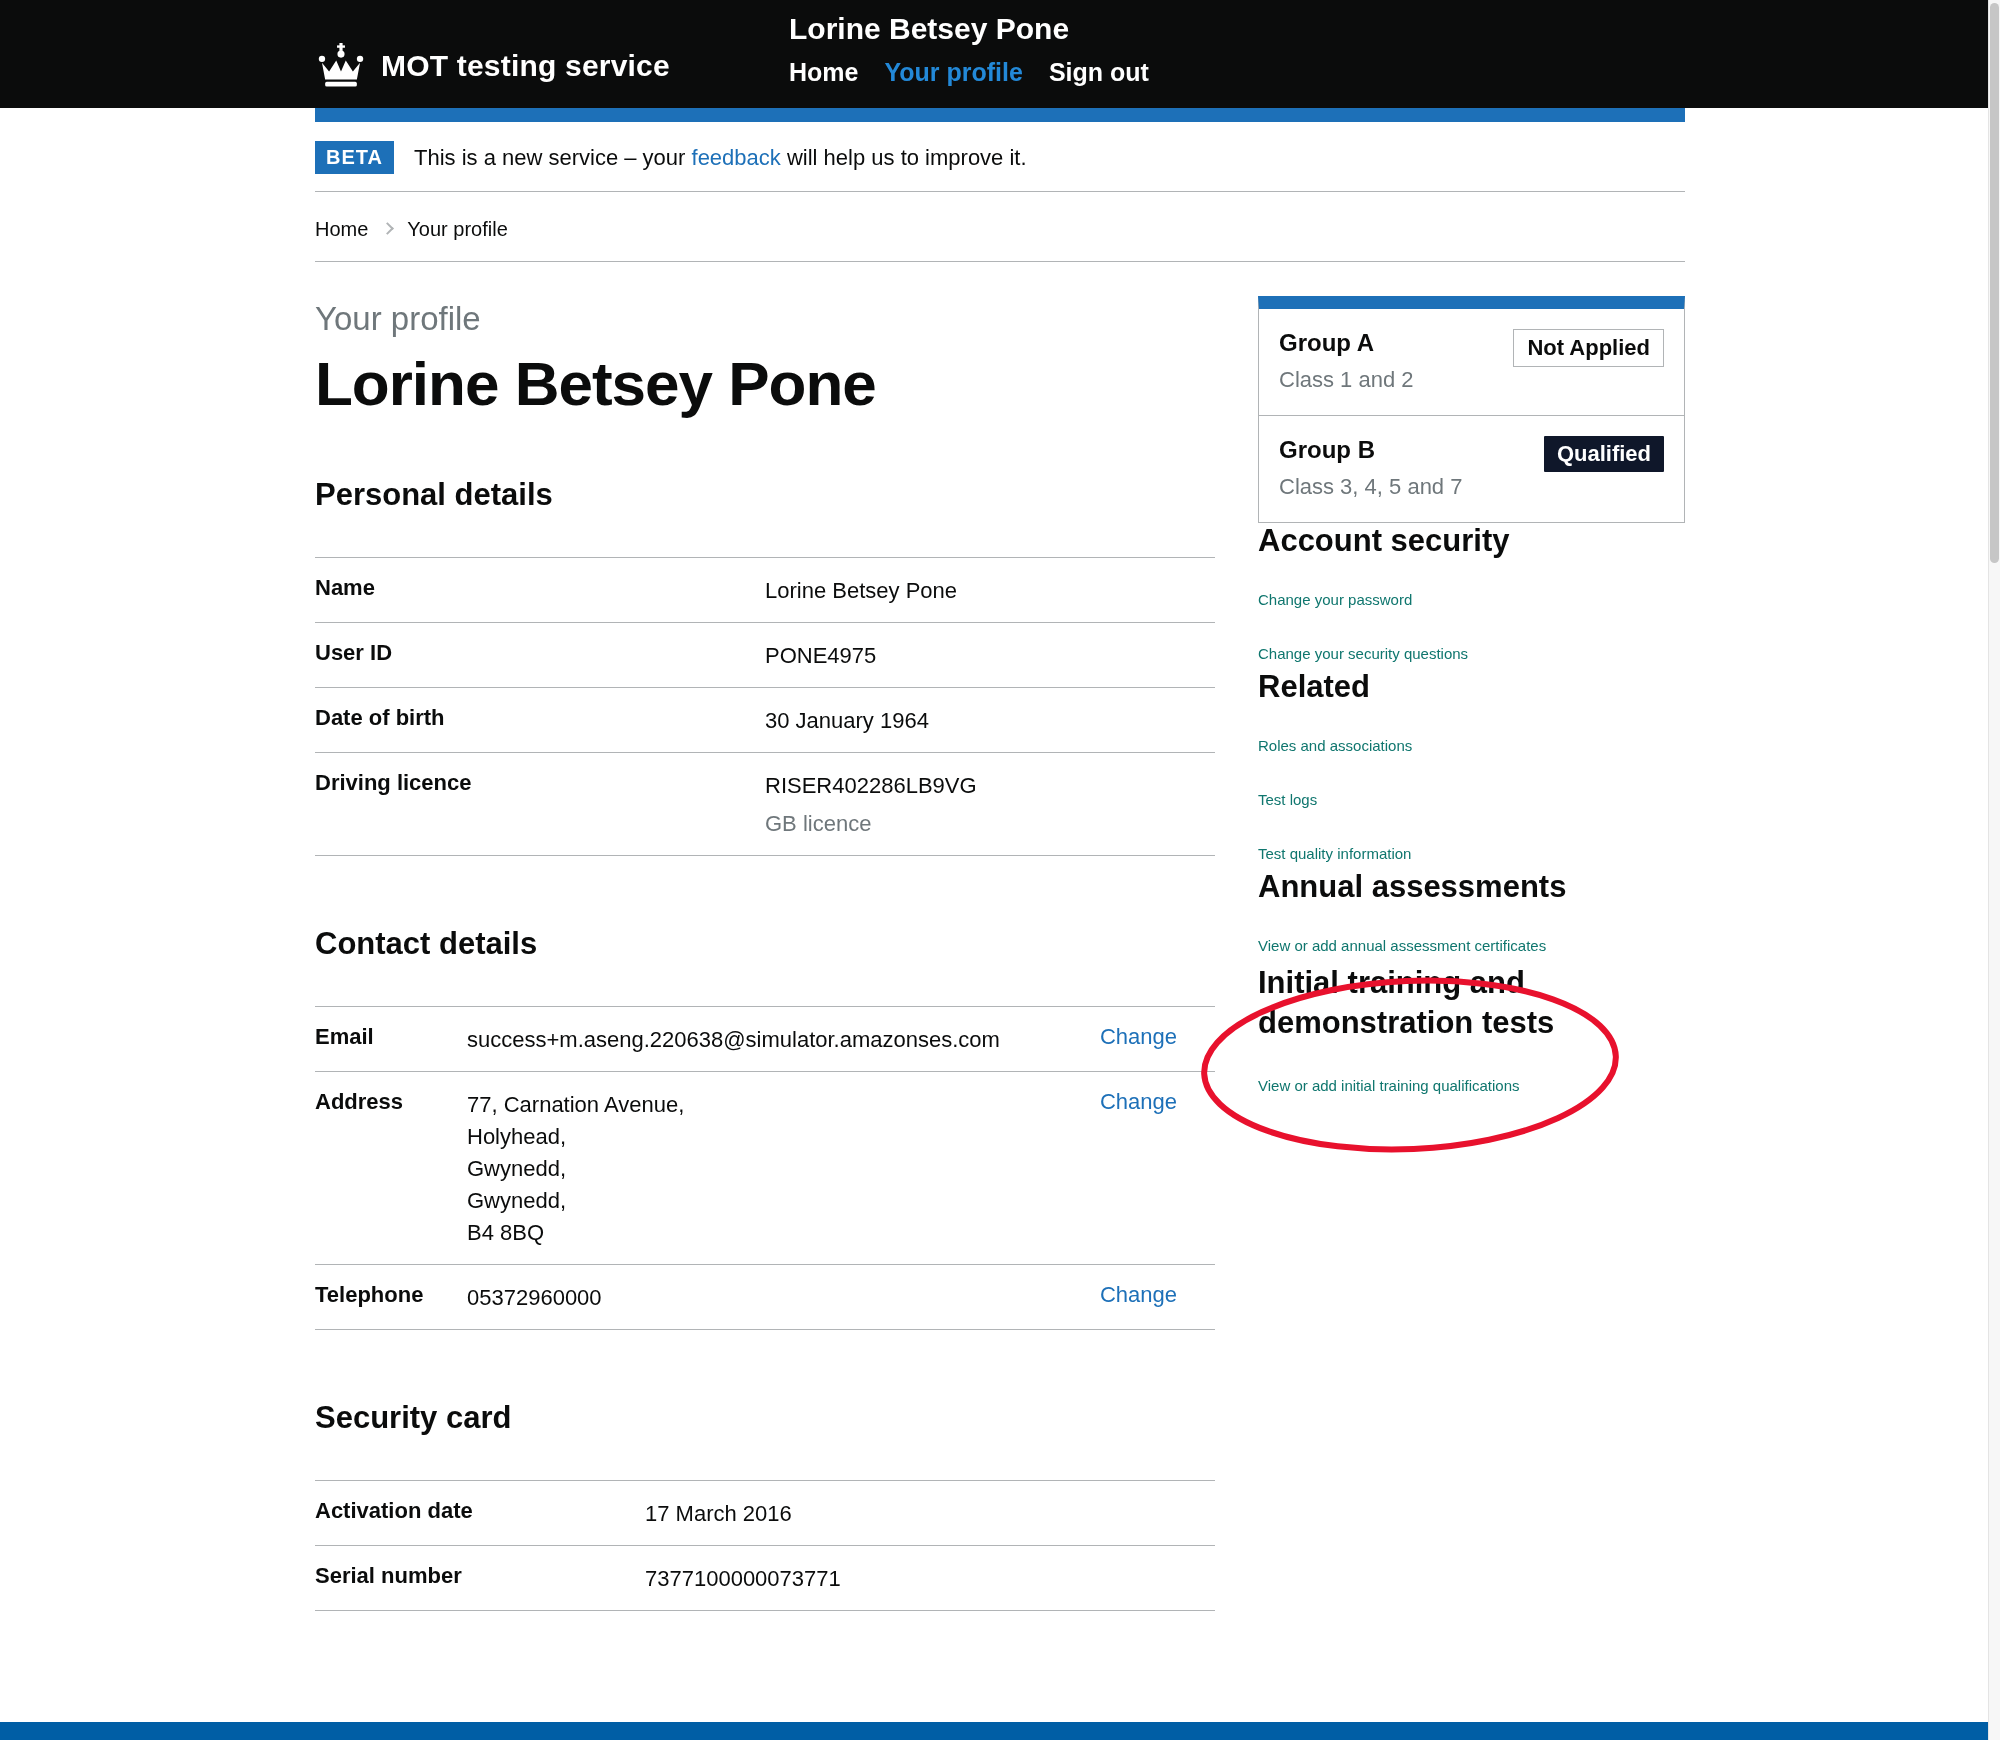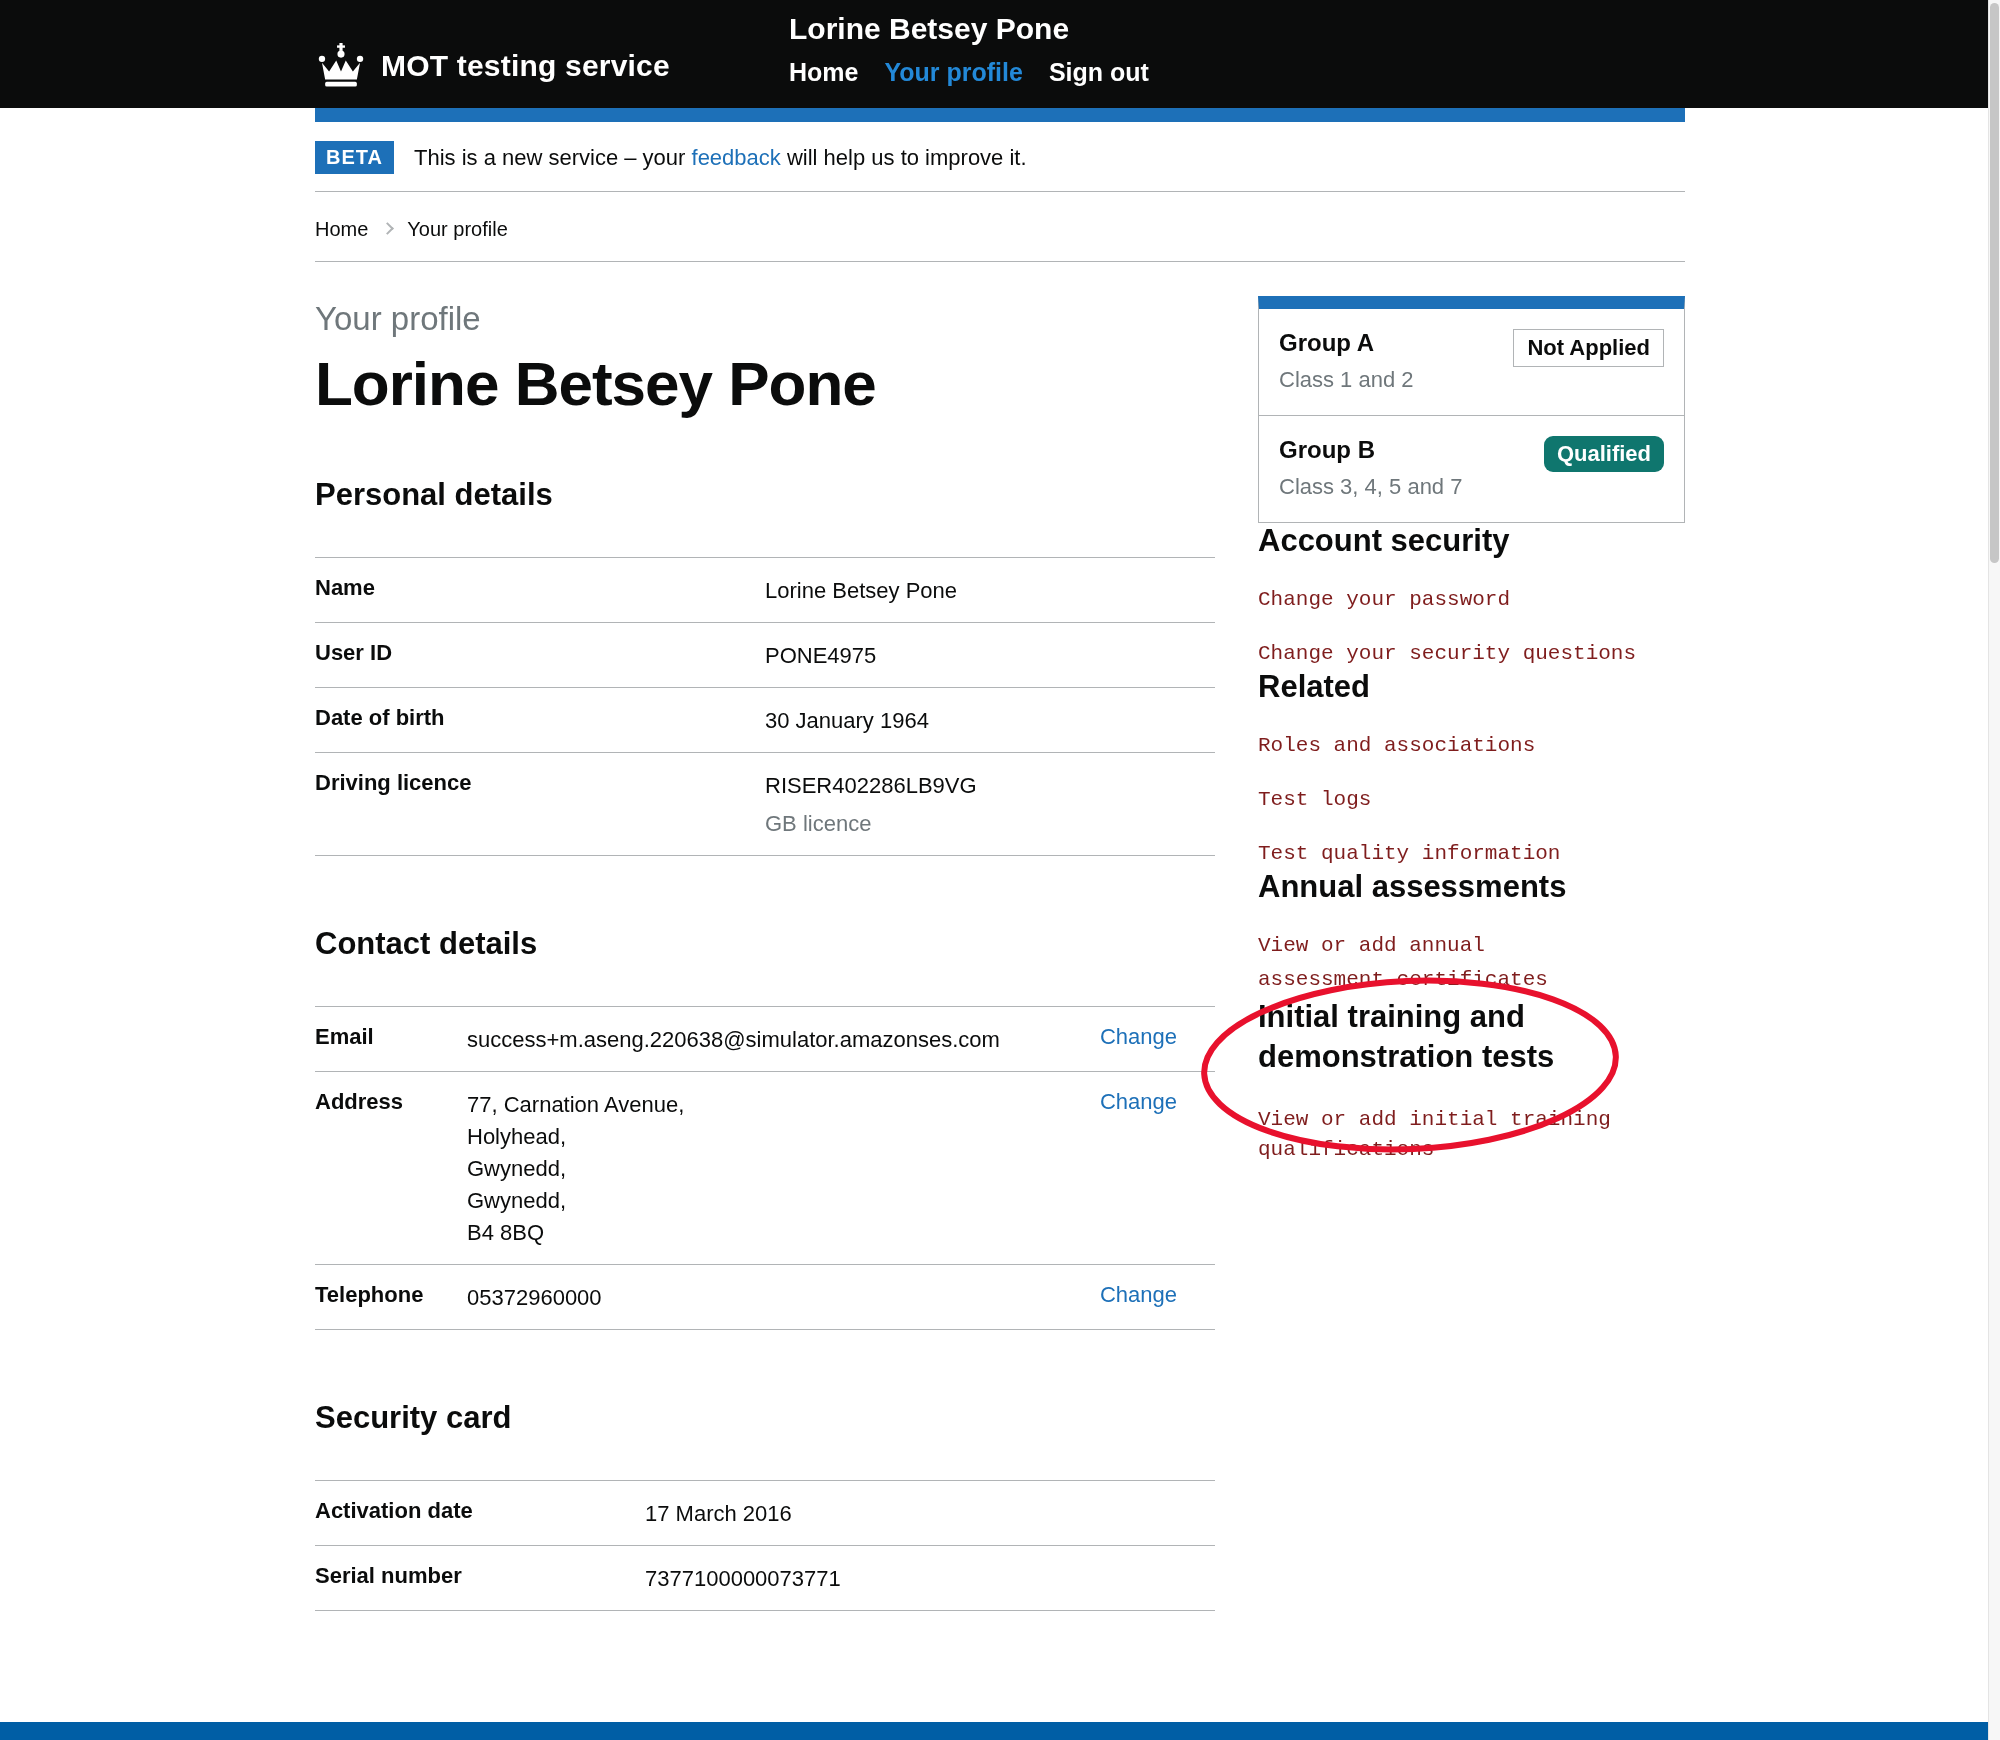--- a/index.html
+++ b/index.html
@@ -66,28 +66,28 @@
   .return-home { display:inline-block; margin-top:40px; font-size:24px; color:#1d70b8; }
 
   
   .qual-box { border:1px solid #b1b4b6; border-top:13px solid #1d70b8; }
   .qual-row { display:flex; justify-content:space-between; padding:20px 20px 22px 20px; }
   .qual-row + .qual-row { border-top:1px solid #b1b4b6; }
   .qual-group { font-weight:bold; font-size:24px; margin-bottom:10px; }
   .qual-classes { color:#6f777b; font-size:22px; }
   .badge { align-self:flex-start; font-weight:bold; font-size:22px; padding:5px 13px; white-space:nowrap; }
   .badge.not-applied { background:#fff; border:1px solid #b1b4b6; color:#0b0c0c; }
-  .badge.qualified { background:#0f766e; color:#fff; border-radius:9px; }
+  .badge.qualified { background:#0f172a; color:#fff; border-radius:1px; }
 
   h3.side-heading { font-size:31px; margin:0; }
   .side-gap-1 { margin-top:72px; }
   .side-gap-2 { margin-top:80px; }
   .side-gap-3 { margin-top:88px; }
   .side-gap-4 { margin-top:60px; }
-  .side-link { display:block; margin-top:24px; font-size:21px; color:#7f1d1d; line-height:30px;font-family:Liberation Mono, monospace; }
+  .side-link { display:block; margin-top:24px; font-size:15px; color:#0f766e; line-height:30px; }
   .side-link.first { margin-top:26px; }
   .annual-link { max-width:345px; line-height:34px; }
   .side-heading.two-line { line-height:40px; }
 
   
   .annotation { position:absolute; left:1196px; top:974px; pointer-events:none; }
 
   
   .footer-bar { position:absolute; left:0; bottom:0; width:2000px; height:18px; background:#005ea5; }
   .scrollbar { position:absolute; top:0; right:0; width:12px; height:1740px;

